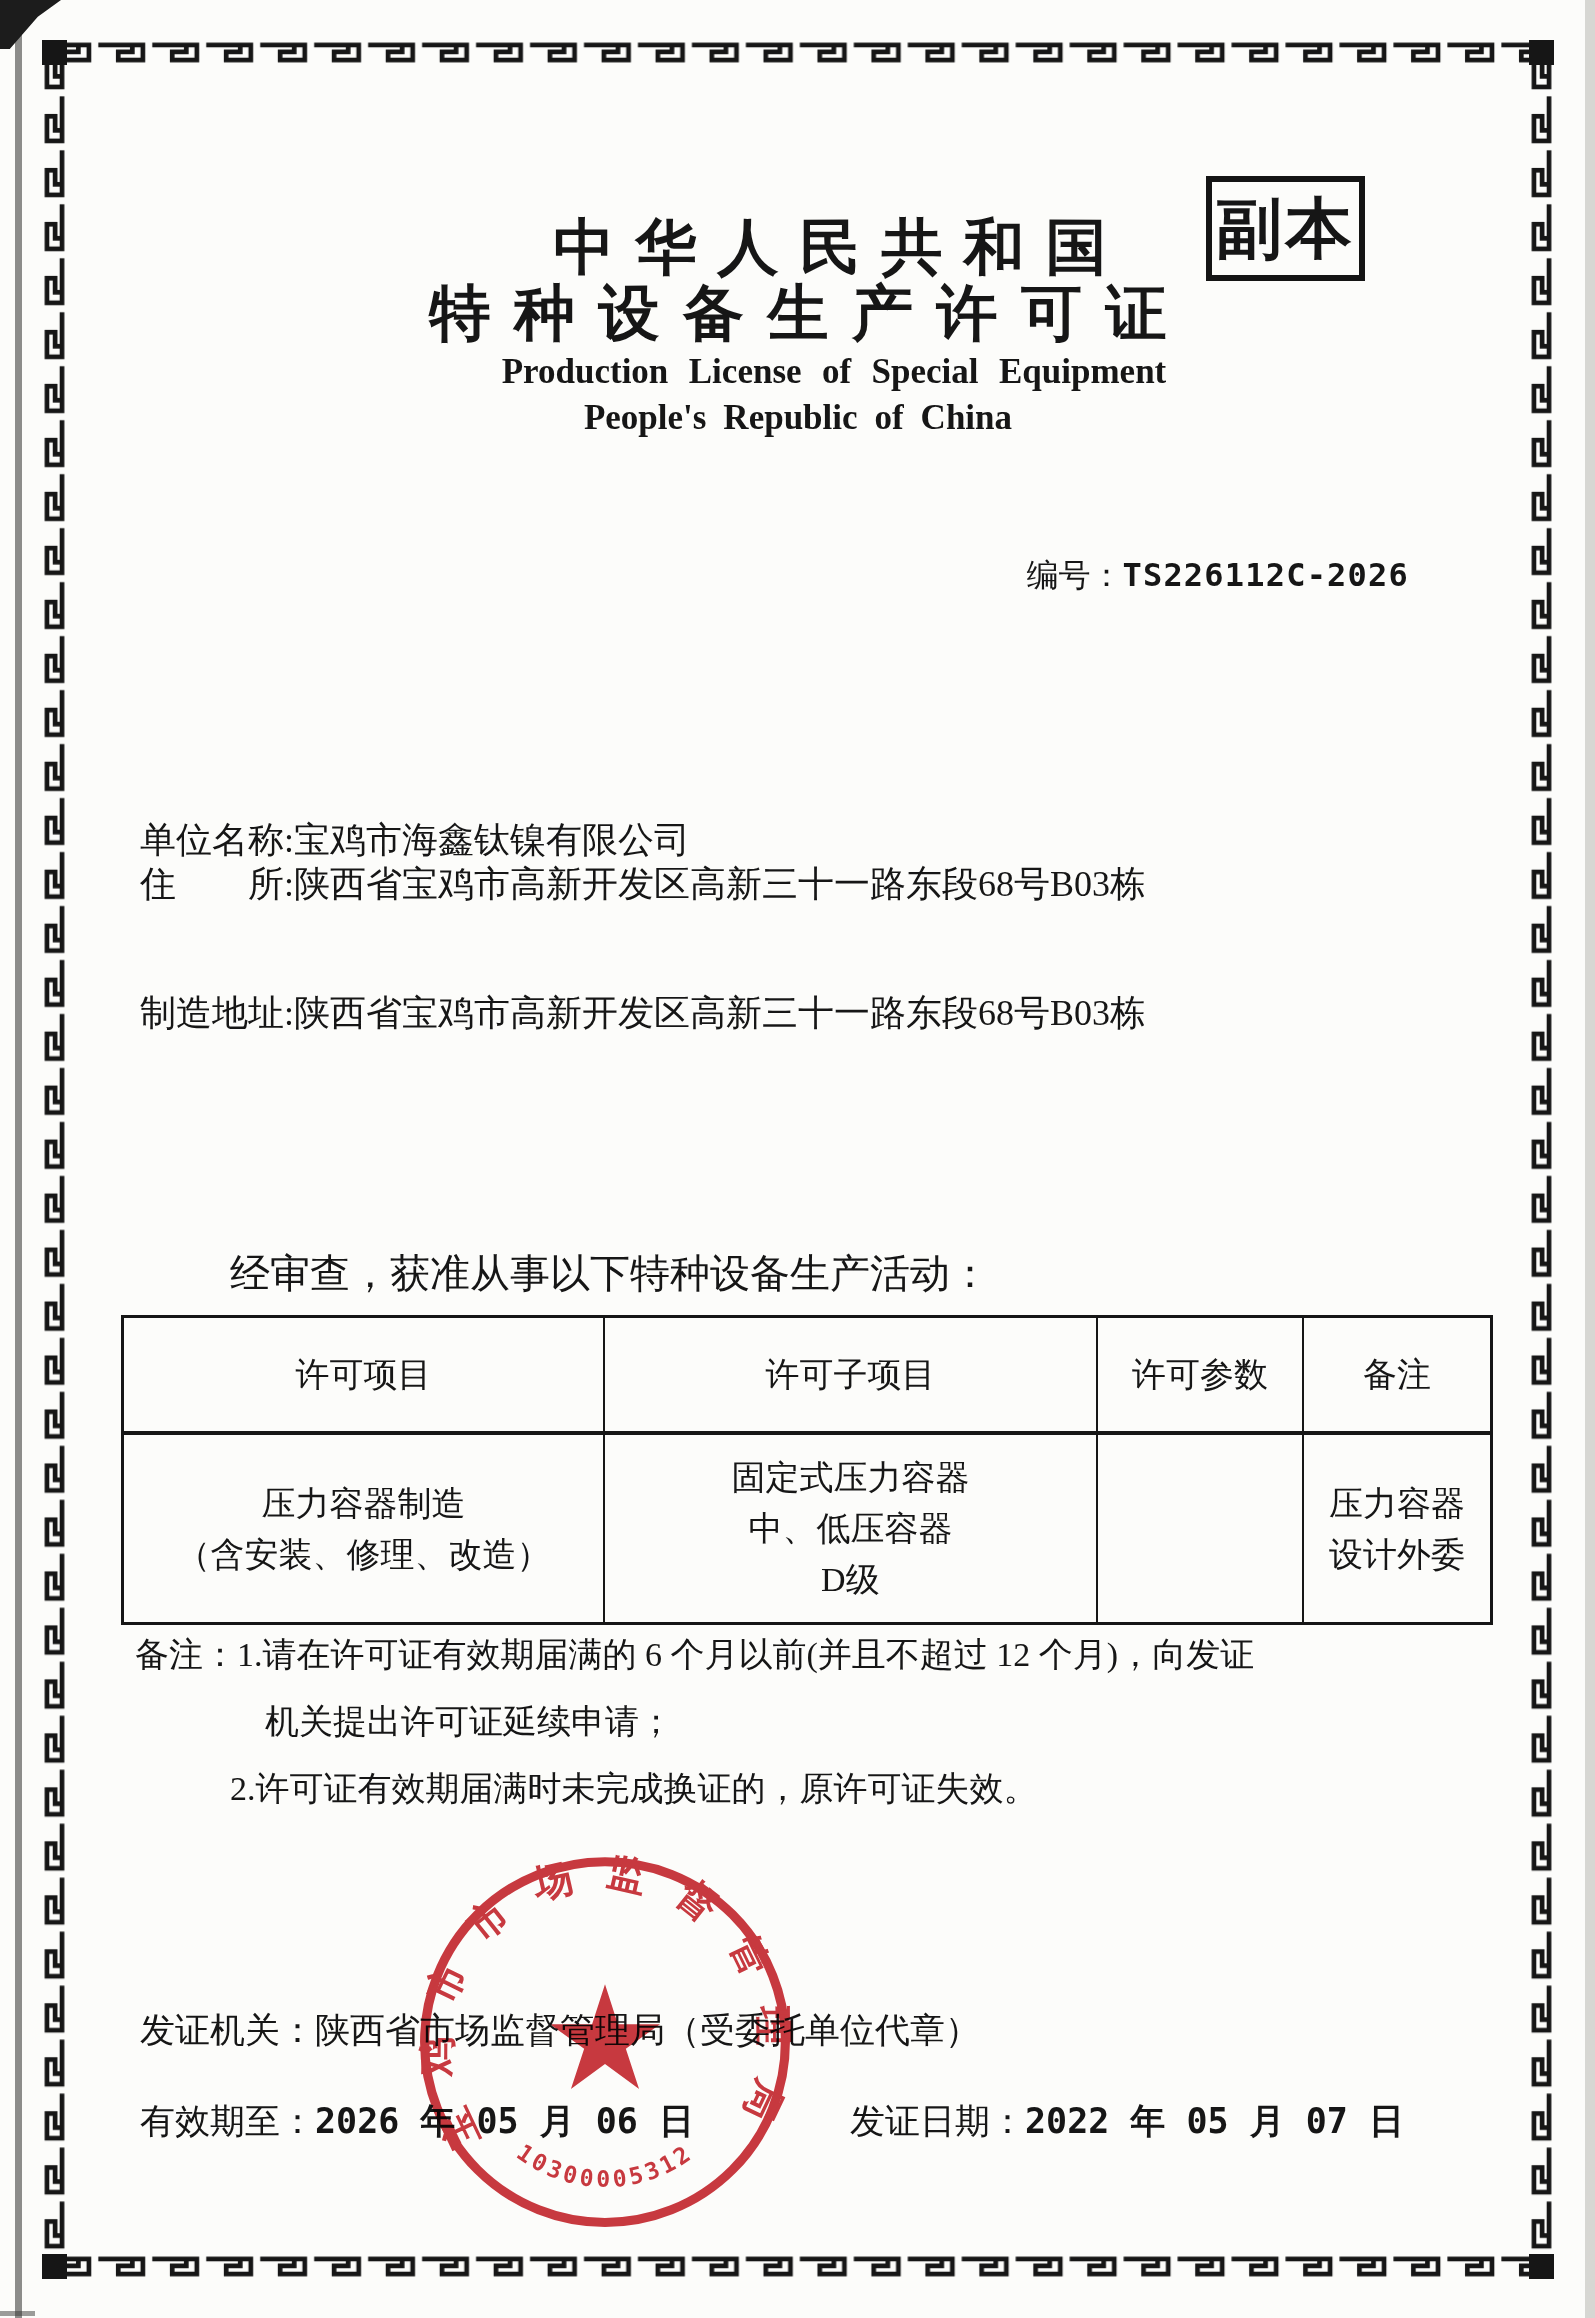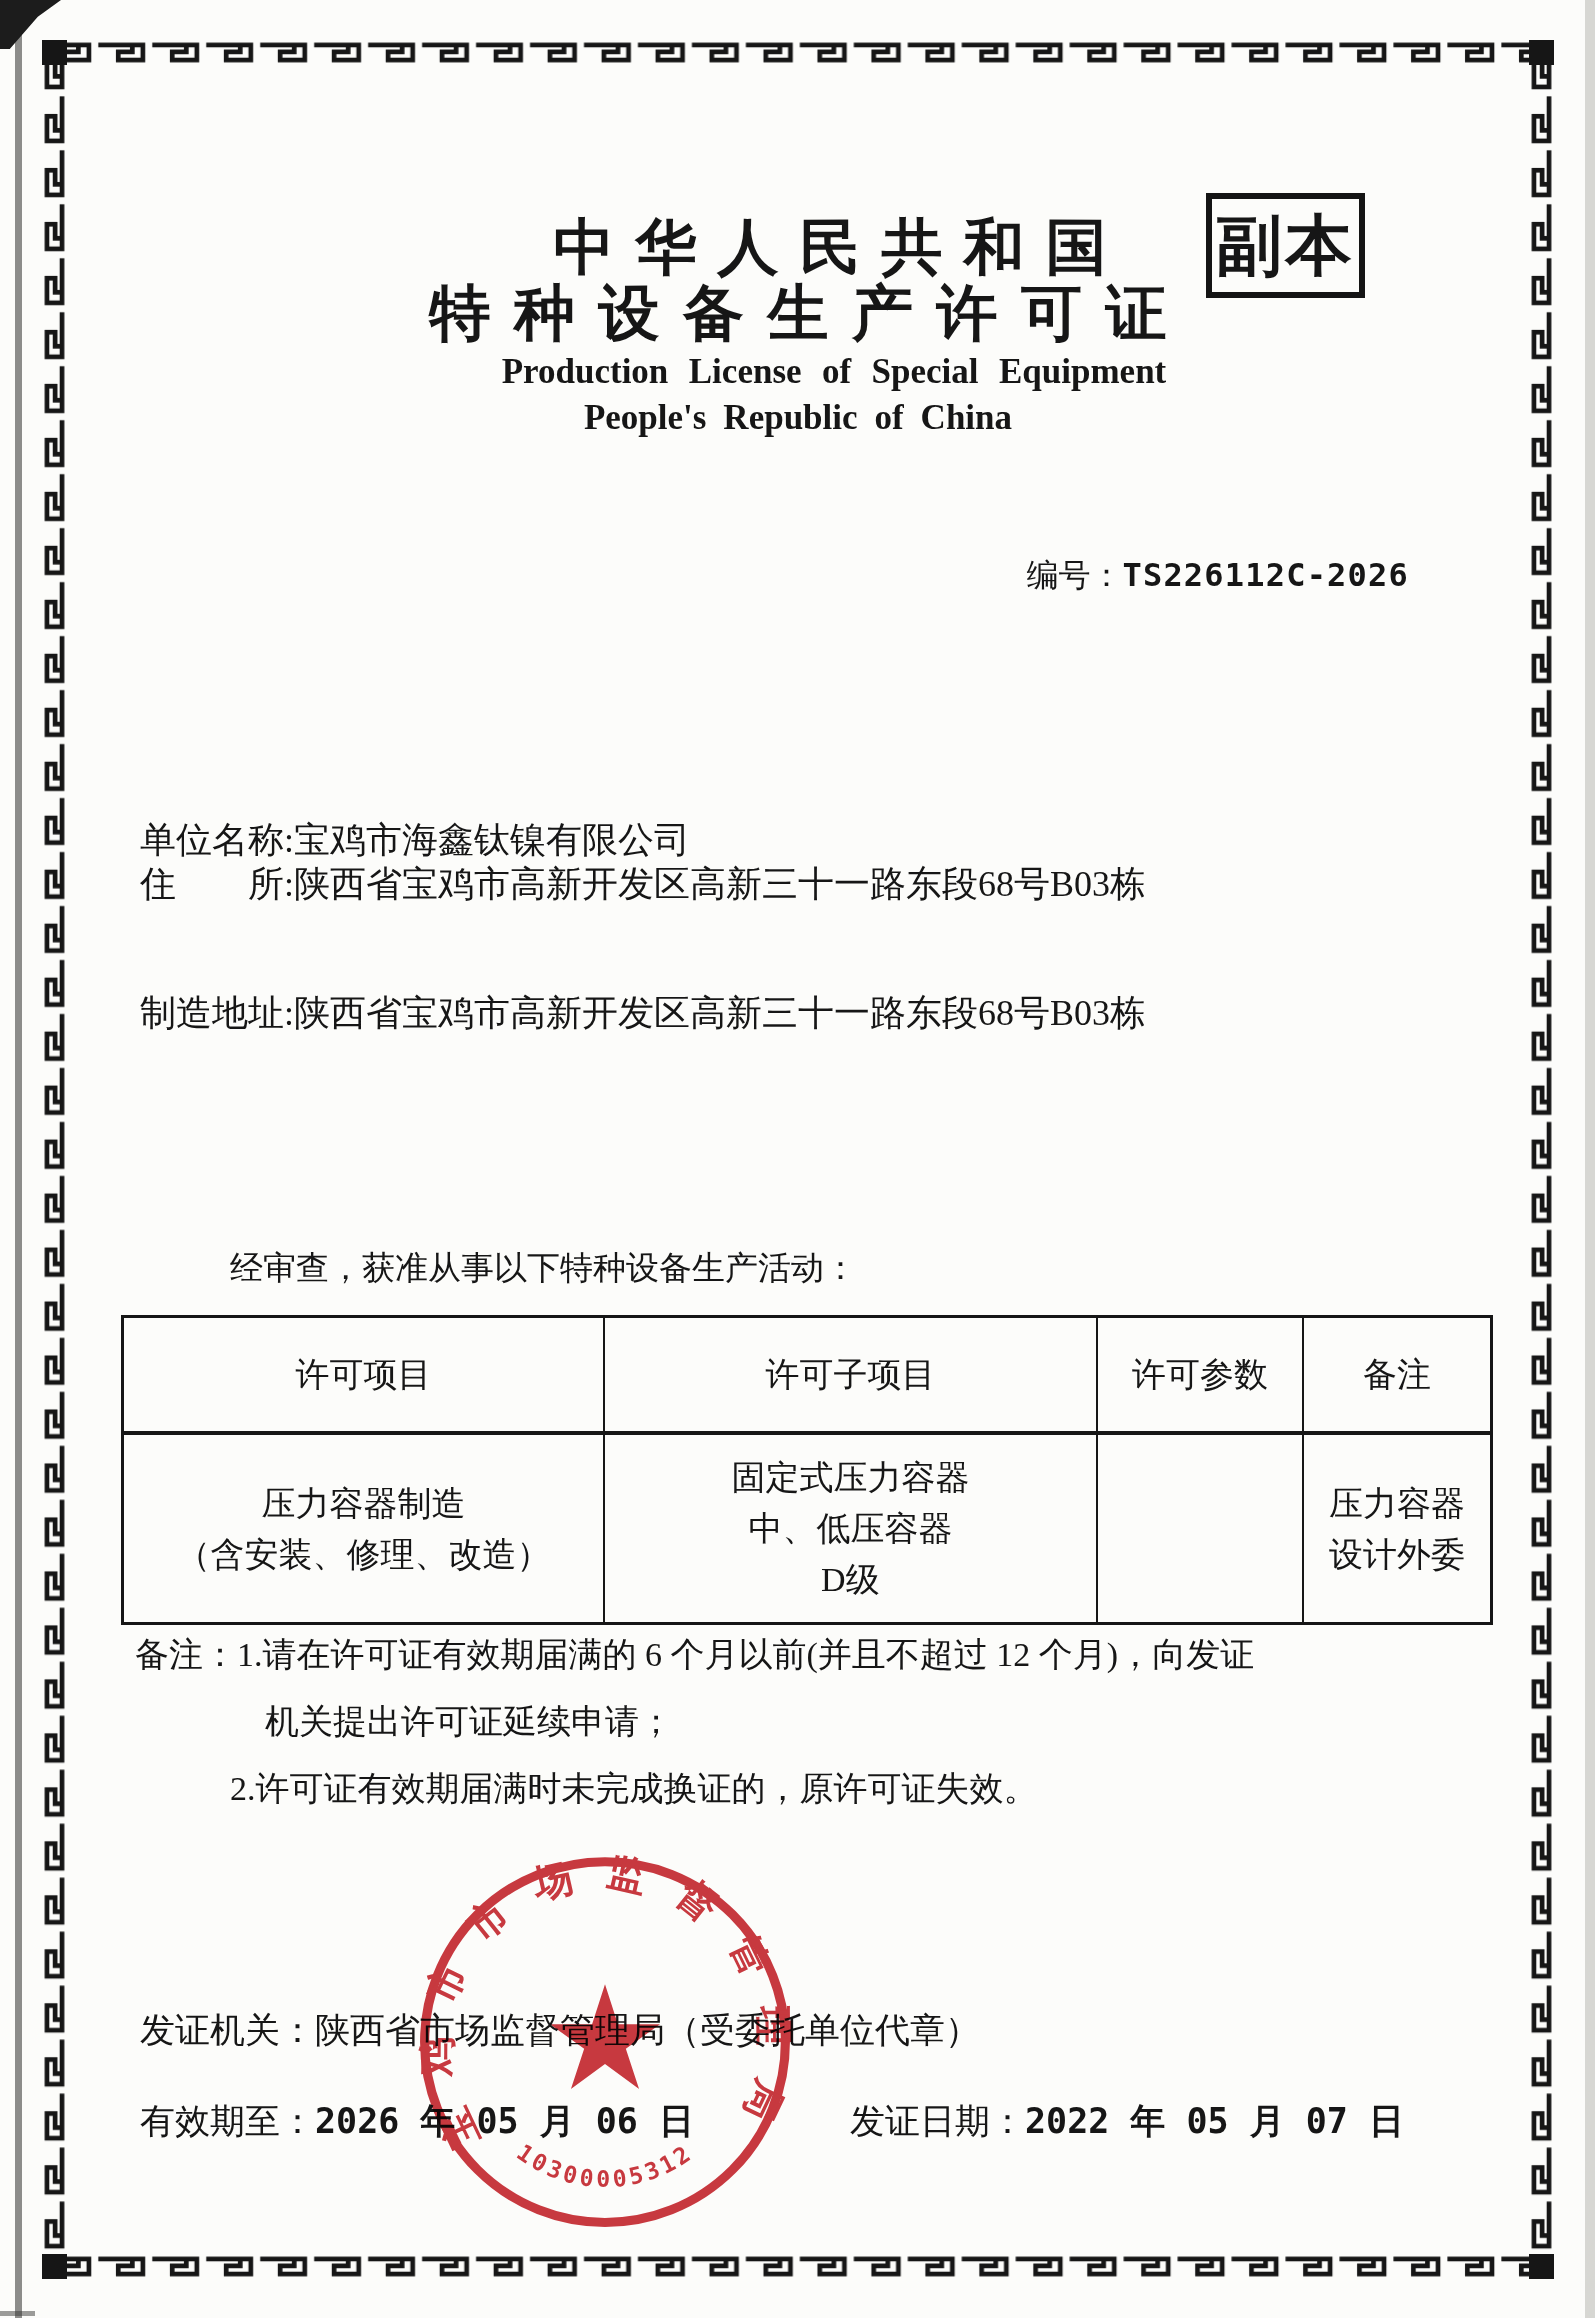--- a/index.html
+++ b/index.html
@@ -17,41 +17,41 @@
   
   .artifact-corner{
     position:absolute;left:0;top:0;width:61px;height:49px;background:#1c1c1c;
     clip-path:polygon(0 0,100% 0,62% 34%,16% 100%,0 100%);
   }
   .artifact-left-line{position:absolute;left:15.3px;top:0;width:6.5px;height:2319px;background:#30302e;opacity:.55;}
   .artifact-right-band{position:absolute;right:0;top:0;width:10.6px;height:2319px;background:#d7d7d3;}
   .artifact-bottom-line{position:absolute;left:0;bottom:3.5px;width:35px;height:4.7px;background:#3a3a38;opacity:.5;}
   
   .dup-box{
-    position:absolute;left:1206px;top:193px;width:147px;height:93px;
+    position:absolute;left:1206px;top:176px;width:147px;height:93px;
     border:6.5px solid #141414;display:flex;align-items:center;justify-content:center;
   }
   .dup-box span{font-size:66px;font-weight:bold;letter-spacing:3.5px;}
   
   .title-cn{position:absolute;left:0;width:100%;text-align:center;font-weight:900;white-space:nowrap;}
   .t1{top:207px;font-size:61px;letter-spacing:21px;text-indent:21px;padding-left:32px;}
   .t2{top:273px;font-size:61px;letter-spacing:23.5px;text-indent:23.5px;}
   .title-en{position:absolute;left:0;width:100%;text-align:center;font-weight:bold;white-space:nowrap;}
   .e1{top:352px;font-size:35px;word-spacing:11.7px;padding-left:36px;}
   .e2{top:398px;font-size:35px;word-spacing:8.2px;}
   
   .serial{position:absolute;top:554px;right:187px;font-size:32px;white-space:nowrap;}
   .serial .num{font-family:"DejaVu Sans Mono", monospace;font-weight:bold;letter-spacing:1.2px;}
   
   .field{position:absolute;left:140px;font-size:36px;white-space:nowrap;}
   .f1{top:816px;}
   .f2{top:860px;}
   .f3{top:989px;}
   
-  .intro{position:absolute;left:230px;top:1246px;font-size:33px;white-space:nowrap;}
+  .intro{position:absolute;left:230px;top:1246px;font-size:40px;white-space:nowrap;}
   
   .lic-table{
     position:absolute;left:121px;top:1315px;width:1372px;height:310px;
     border:3.5px solid #161616;box-sizing:border-box;
     display:grid;
     grid-template-columns:35.2% 36.1% 15.1% 13.6%;
     grid-template-rows:117px 1fr;
   }
   .lic-table .cell{
     border-right:2.3px solid #161616;

